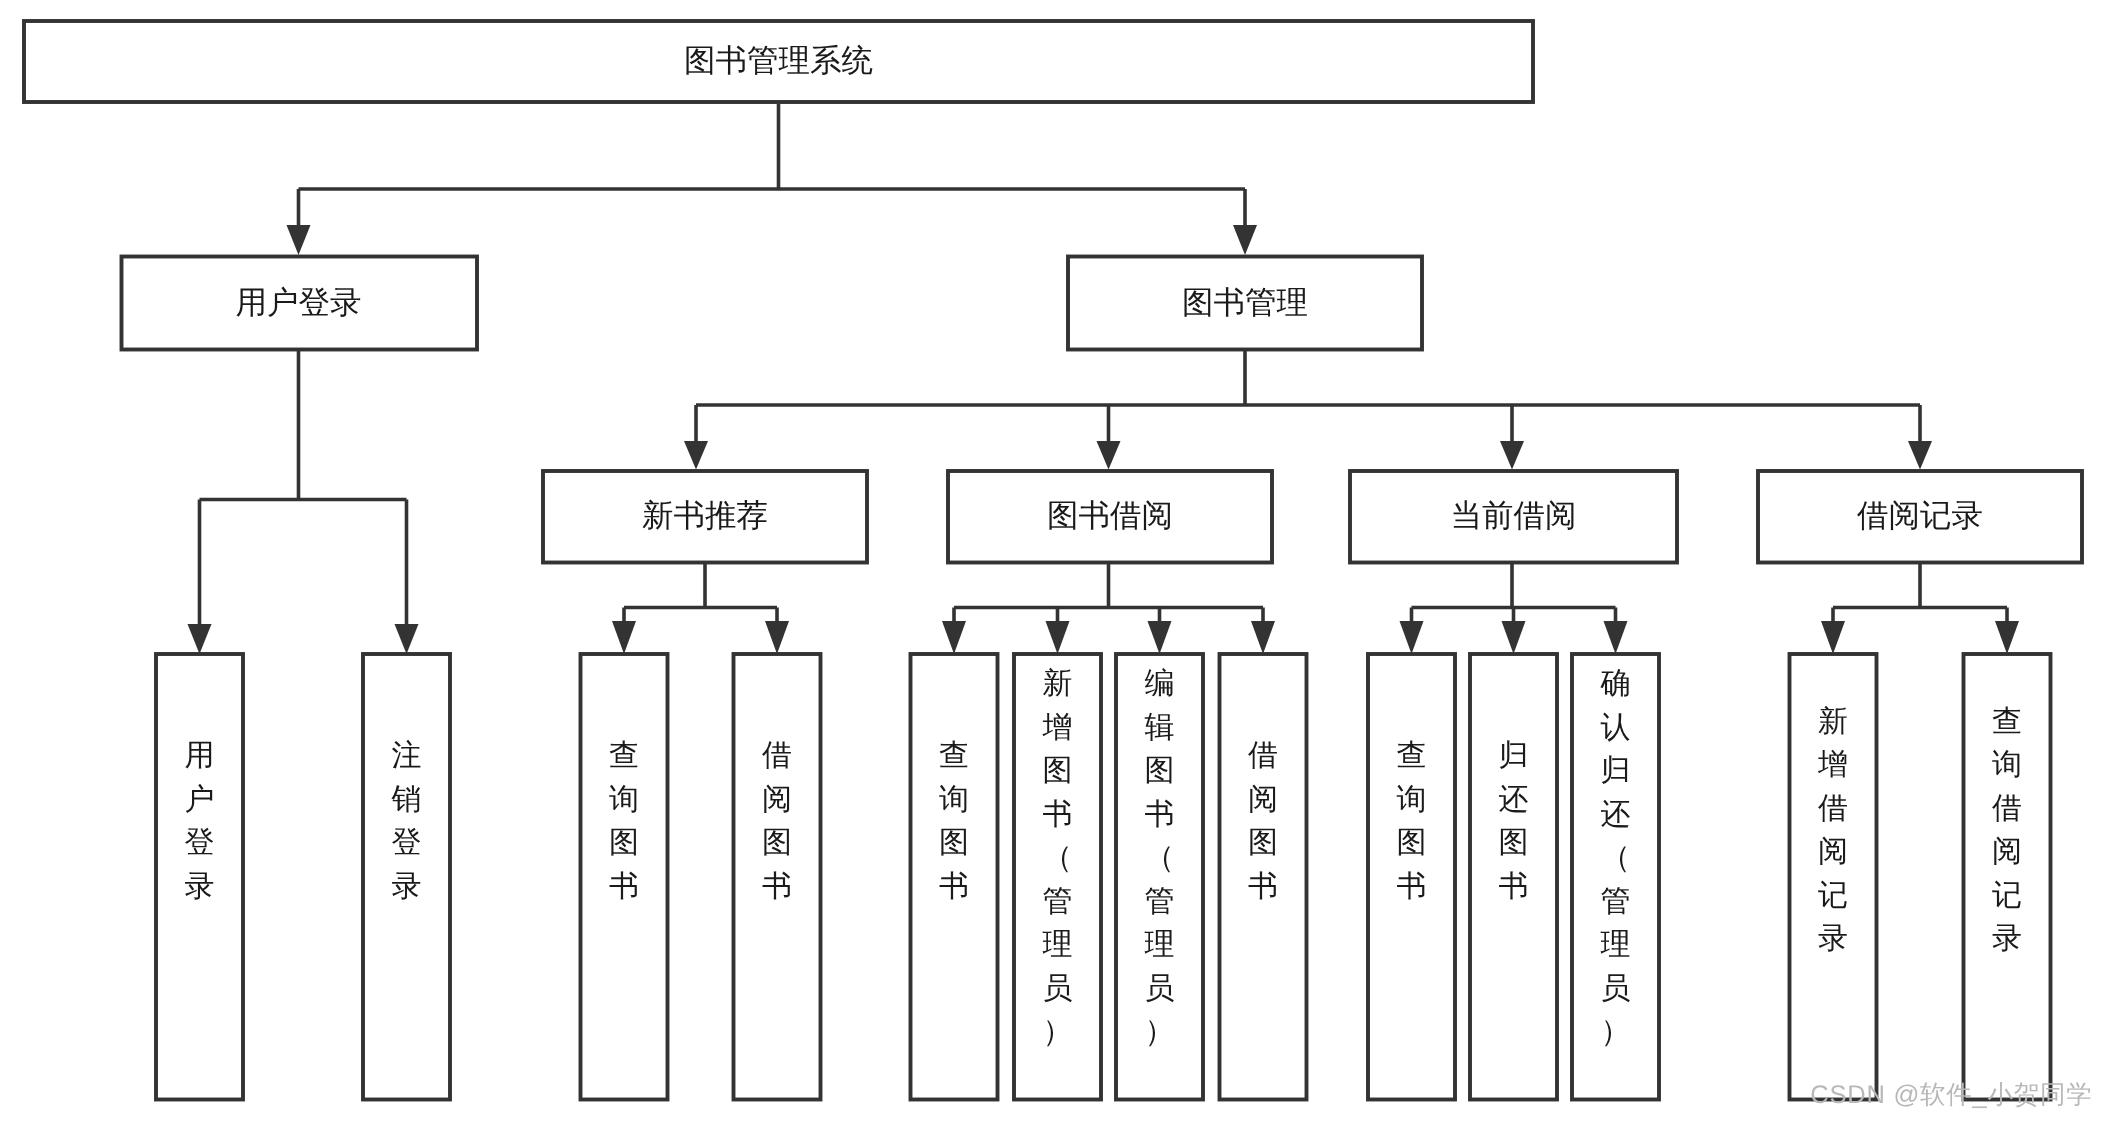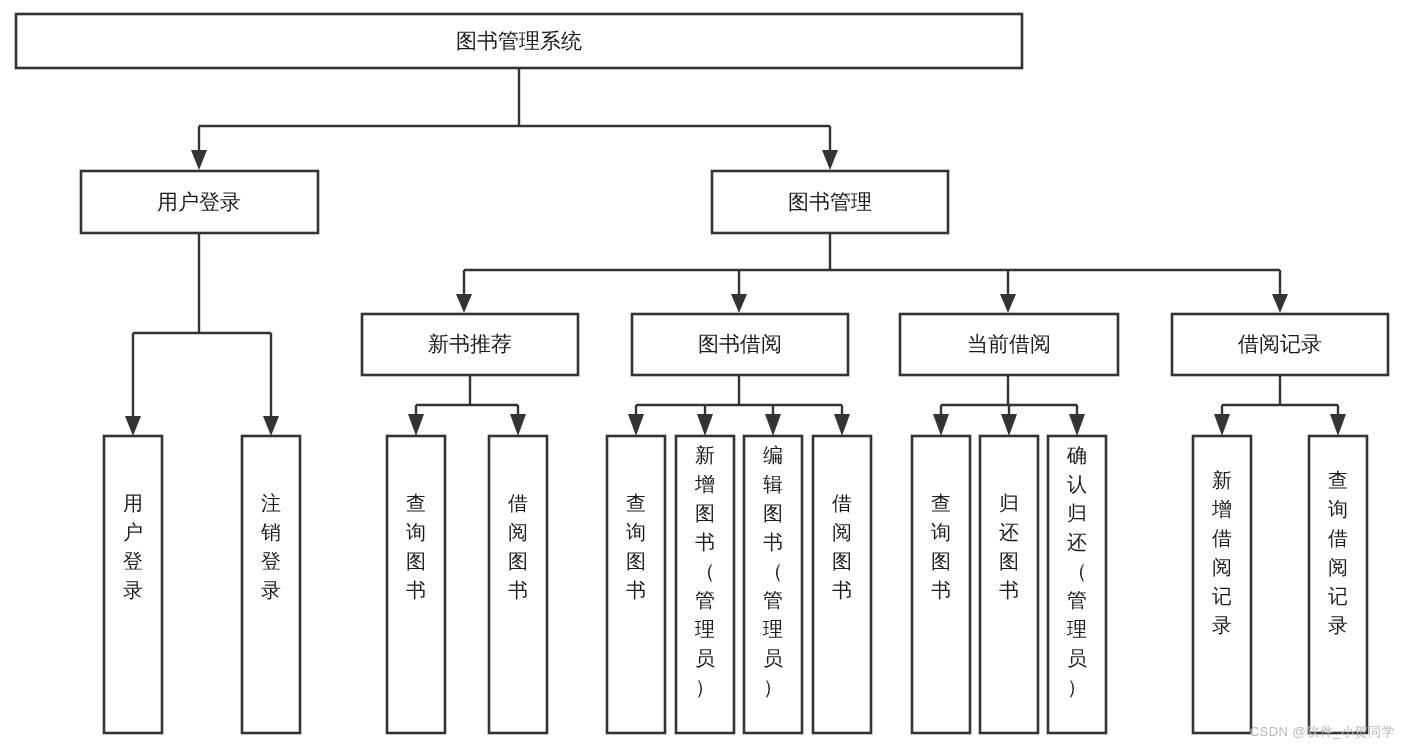--- a/index.html
+++ b/index.html
@@ -51,21 +51,21 @@
     font-family: "Liberation Sans", sans-serif;
     font-size: 20px;
     fill: #1a1a1a;
     text-anchor: middle;
   }
   .watermark {
     position: absolute;
     right: 10px;
     bottom: 6px;
     font-family: "Liberation Sans", sans-serif;
-    font-size: 13px;
+    font-size: 17px;
     color: #b8b8b8;
     white-space: nowrap;
     letter-spacing: 0.5px;
   }
 </style>
 </head>
 <body>
 
 <div id="diagram-root">
 

